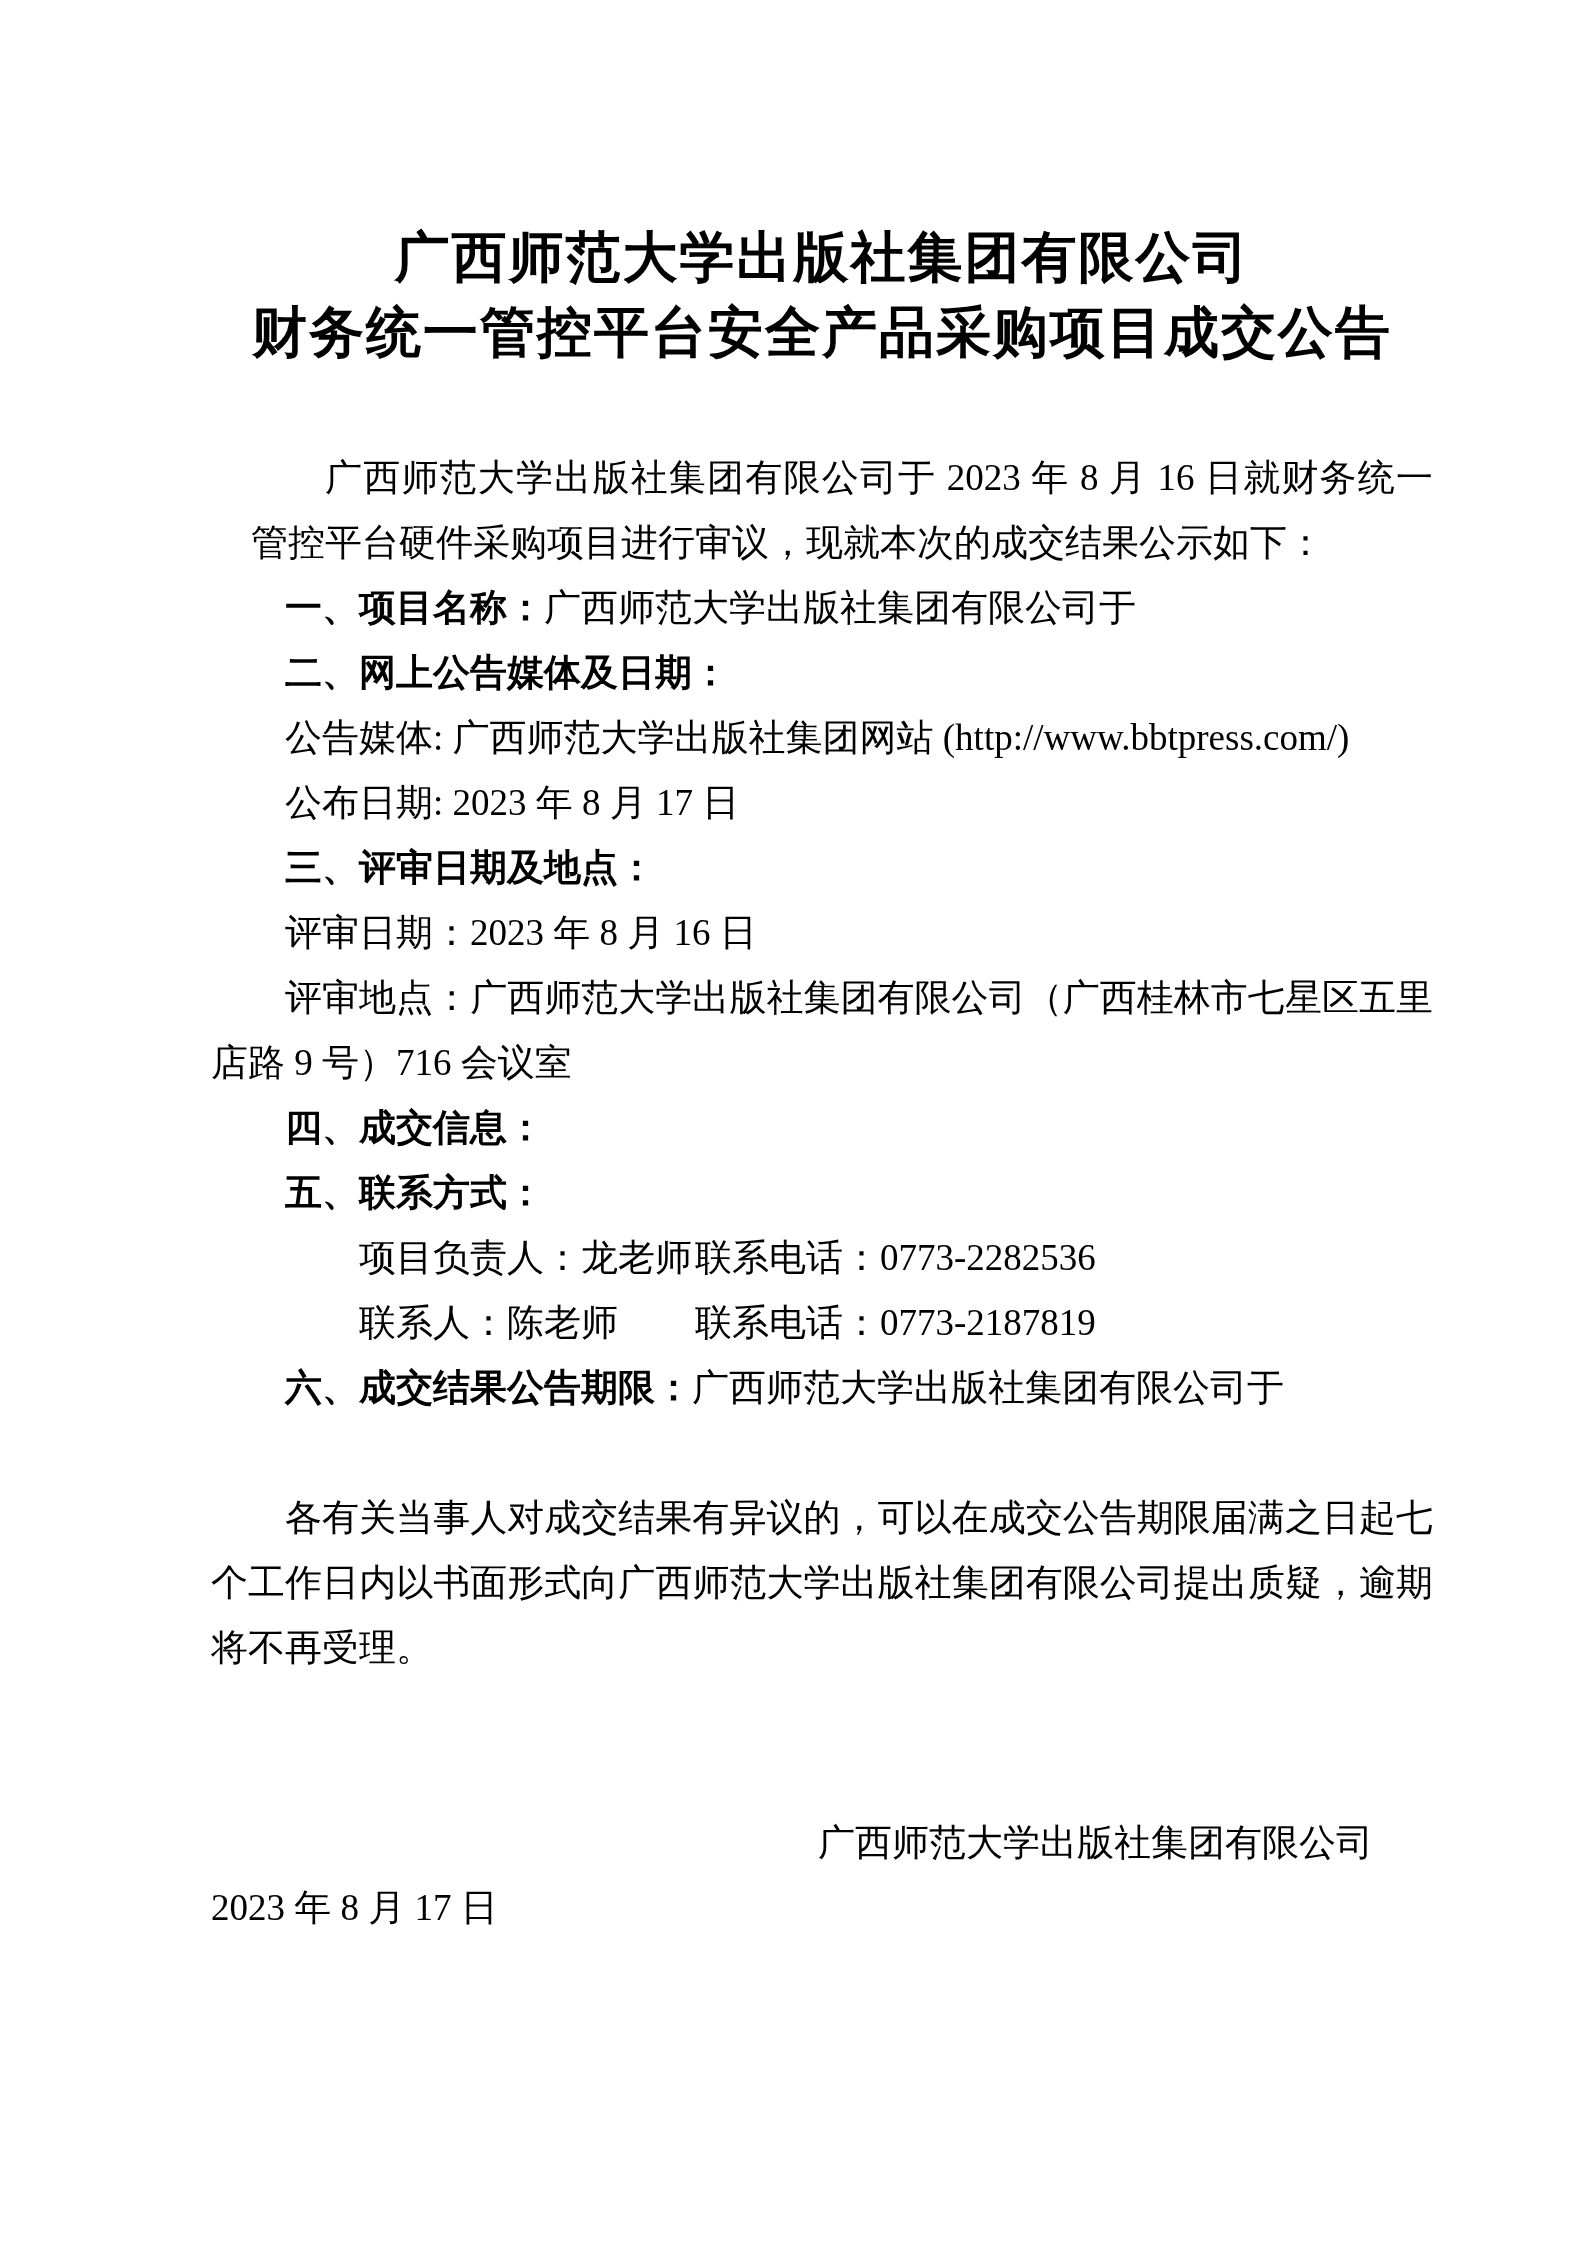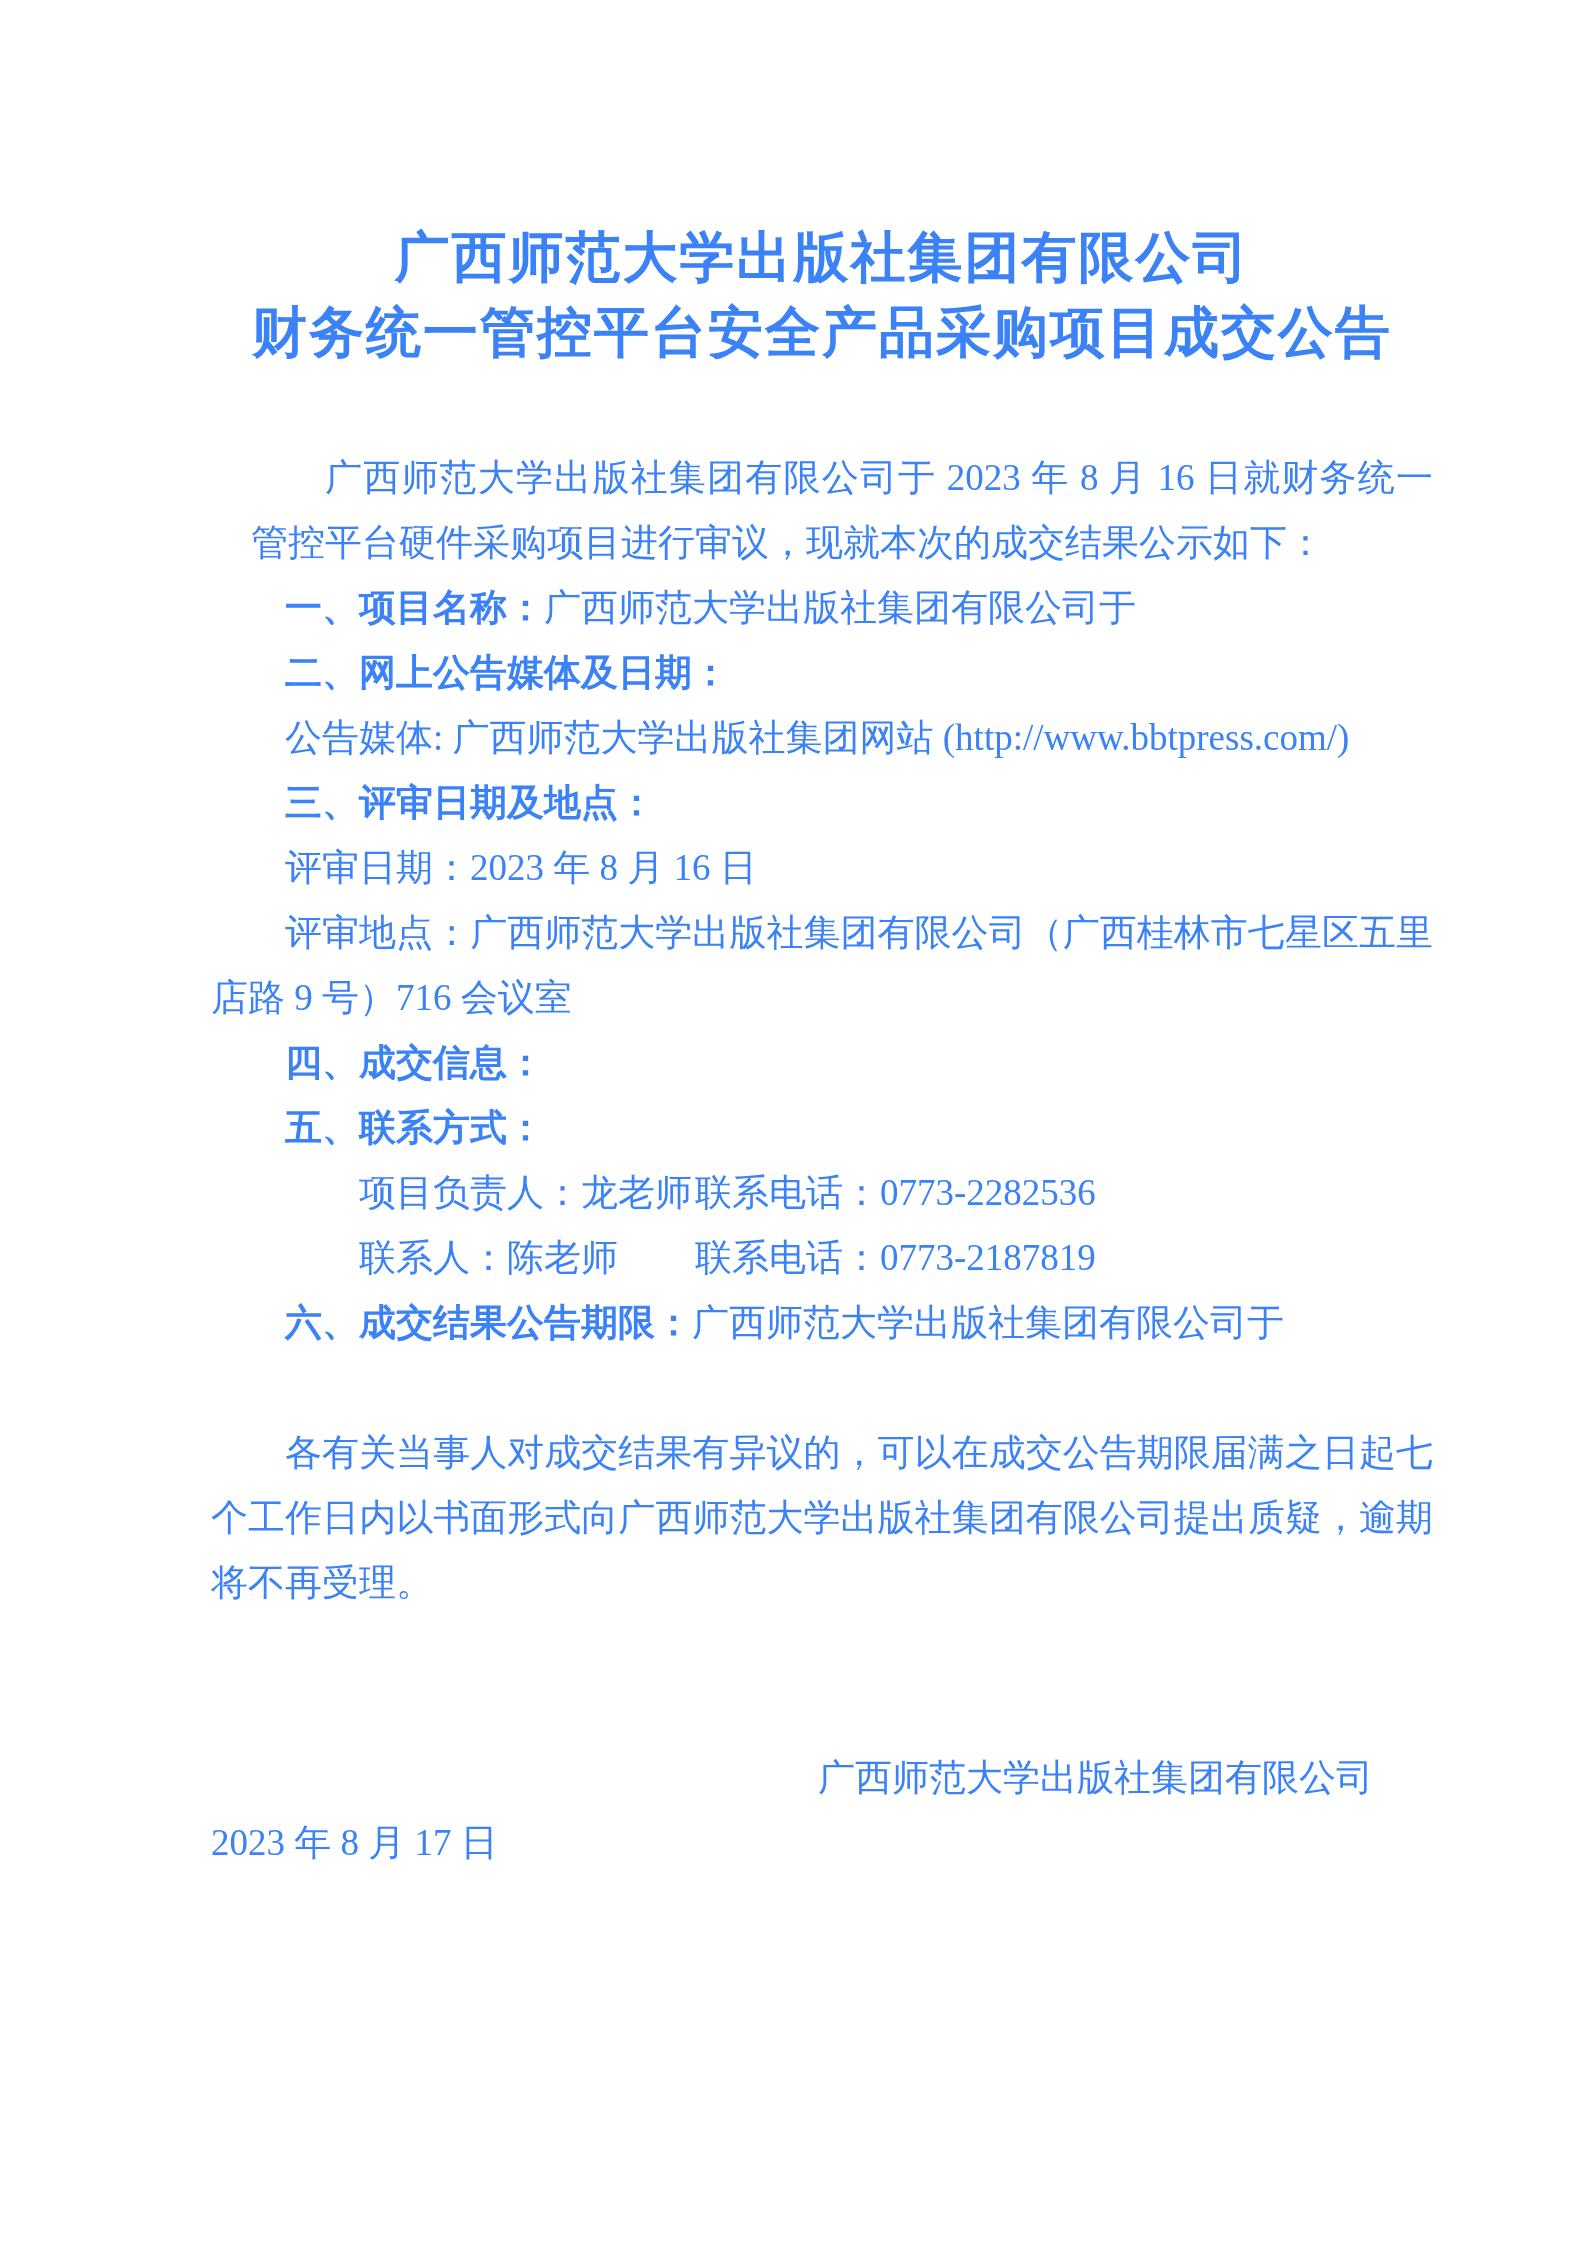--- a/index.html
+++ b/index.html
@@ -3,21 +3,21 @@
 <meta charset="utf-8">
 <style>
   * { margin: 0; padding: 0; box-sizing: border-box; }
   html, body { background: #ffffff; }
   .page {
     position: relative;
     width: 1587px;
     height: 2188px;
     background: #ffffff;
     font-family: "Liberation Serif", "DejaVu Serif", serif;
-    color: #3b82f6;
+    color: #000000;
     overflow: hidden;
   }
   .content {
     margin-left: 211px;
     width: 1222px;
   }
   .doc-title {
     margin-top: 220px;
     text-align: center;
     font-size: 55px;
@@ -98,20 +98,21 @@
     </div>
 
     <div class="body-text intro para">广西师范大学出版社集团有限公司于 2023 年 8 月 16 日就财务统一管控平台硬件采购项目进行审议，现就本次的成交结果公示如下：</div>
 
     <div class="body-text line"><span class="hd-inline">一、项目名称：</span><span>广西师范大学出版社集团有限公司于</span></div>
 
     <div class="body-text line hd">二、网上公告媒体及日期：</div>
 
     <div class="body-text line">公告媒体: 广西师范大学出版社集团网站 (http://www.bbtpress.com/)</div>
 
+    <div class="body-text line">公布日期: 2023 年 8 月 17 日</div>
 
     <div class="body-text line hd">三、评审日期及地点：</div>
 
     <div class="body-text line">评审日期：2023 年 8 月 16 日</div>
 
     <div class="body-text para">评审地点：广西师范大学出版社集团有限公司（广西桂林市七星区五里店路 9 号）716 会议室</div>
 
     <div class="body-text line hd">四、成交信息：</div>
 
 

